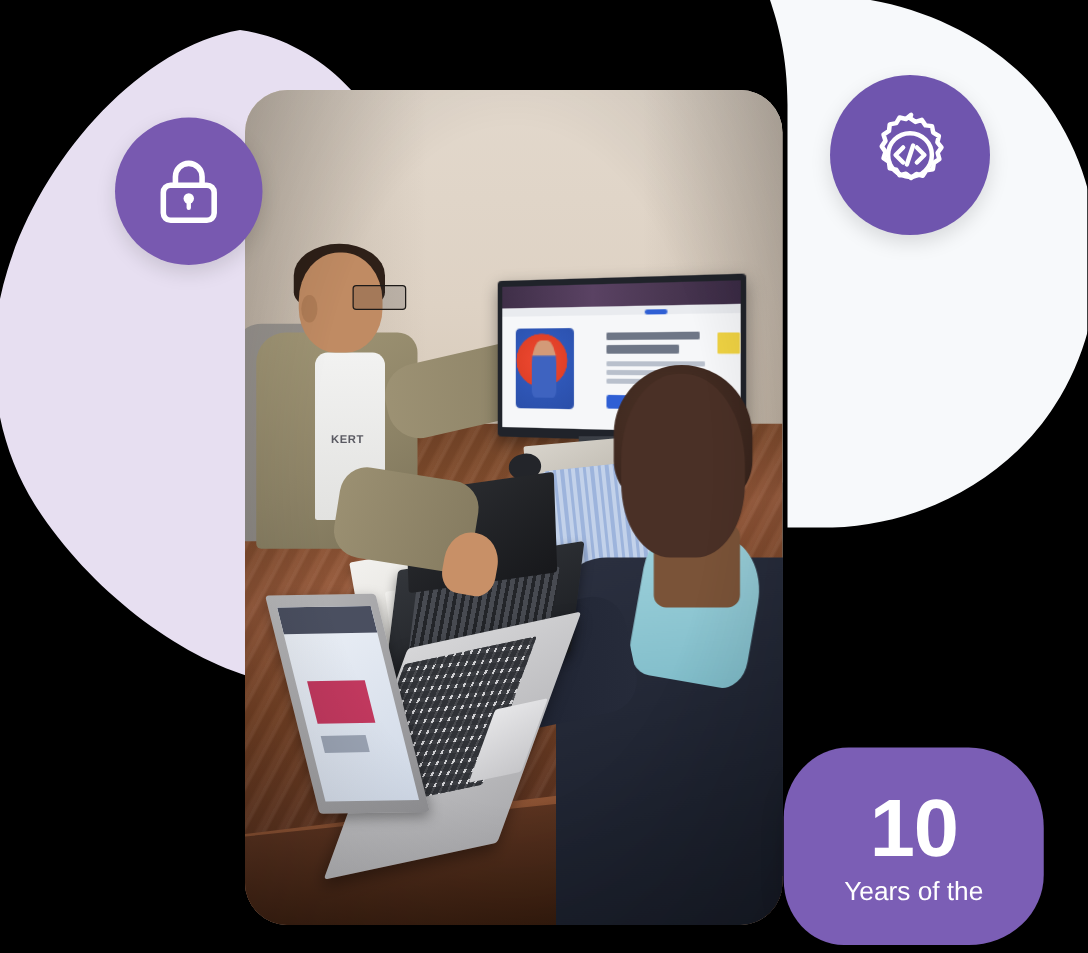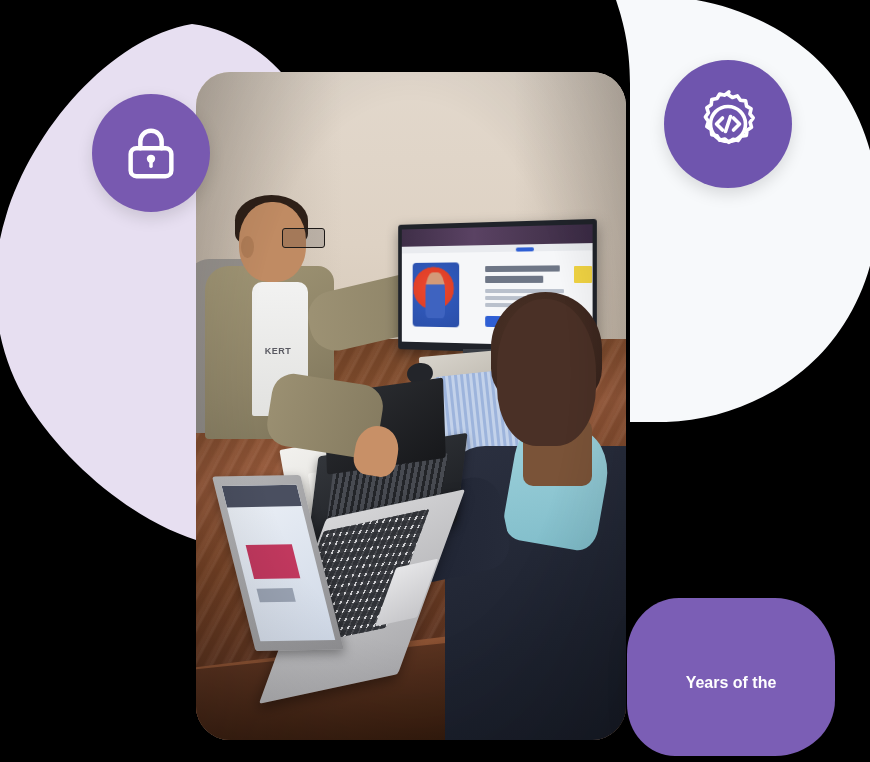--- a/index.html
+++ b/index.html
@@ -194,21 +194,21 @@
   
   #years-badge{
     position:absolute;left:627px;top:598px;width:208px;height:158px;
     background:#7b5eb5;
     border-radius:52px 60px 60px 48px / 56px 64px 56px 52px;
     box-shadow:0 8px 20px rgba(0,0,0,.16);
     display:flex;flex-direction:column;align-items:center;justify-content:center;
     color:#fff;text-align:center;padding-top:4px;box-sizing:border-box;
   }
   #years-number{font-size:65px;line-height:.96;font-weight:700;letter-spacing:-1px;}
-  #years-label{font-size:16px;line-height:1.22;font-weight:700;margin-top:7px;}
+  #years-label{font-size:21px;line-height:1.22;font-weight:400;margin-top:7px;}
 </style>
 </head>
 <body>
 
 <div id="stage">
 
   <svg class="blob" id="blob-lavender" viewBox="0 0 330 530" xmlns="http://www.w3.org/2000/svg">
     <path d="M200 6 C262 14 322 70 328 140 L328 430 C328 475 300 510 258 522
              L228 528 L214 525 C150 508 78 452 36 386 C2 332 -6 262 14 198
              C40 112 118 20 200 6 Z" fill="#e7dff1"></path>
@@ -328,18 +328,19 @@
       </g>
       <g fill="none" stroke="#fff" stroke-width="3.6" stroke-linecap="round" stroke-linejoin="round">
         <path d="M30.5 30 L24.5 36 L30.5 42"></path>
         <path d="M41.5 30 L47.5 36 L41.5 42"></path>
         <path d="M38.5 28.5 L33.5 43.5"></path>
       </g>
     </svg>
   </div>
 
   <div id="years-badge">
+    <div id="years-number">10</div>
     <div id="years-label">
       <div>Years of the</div>
     </div>
   </div>
 
 </div>
 
 </body></html>

